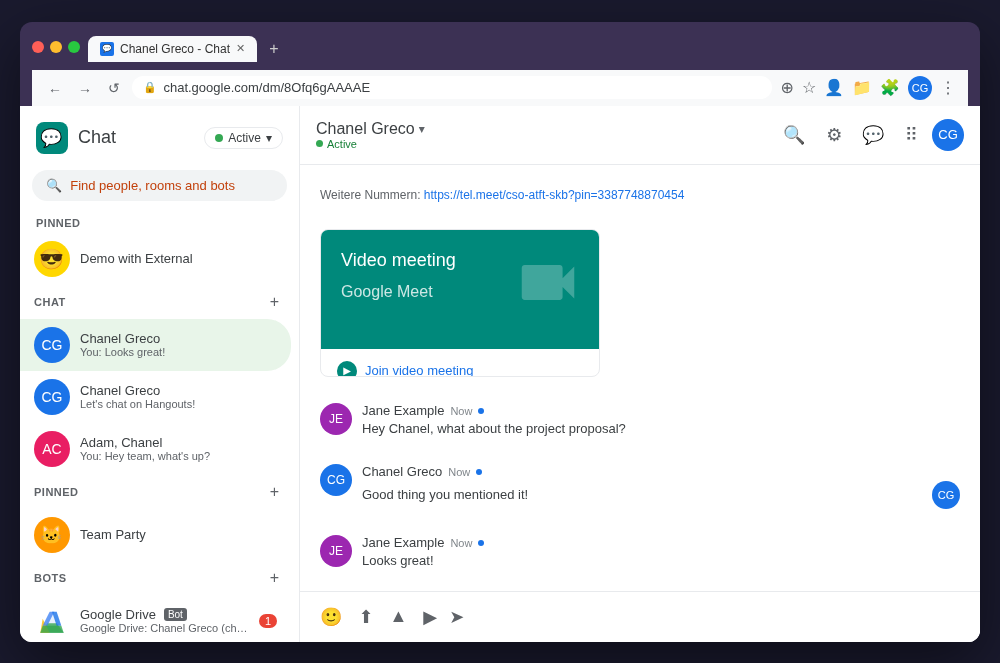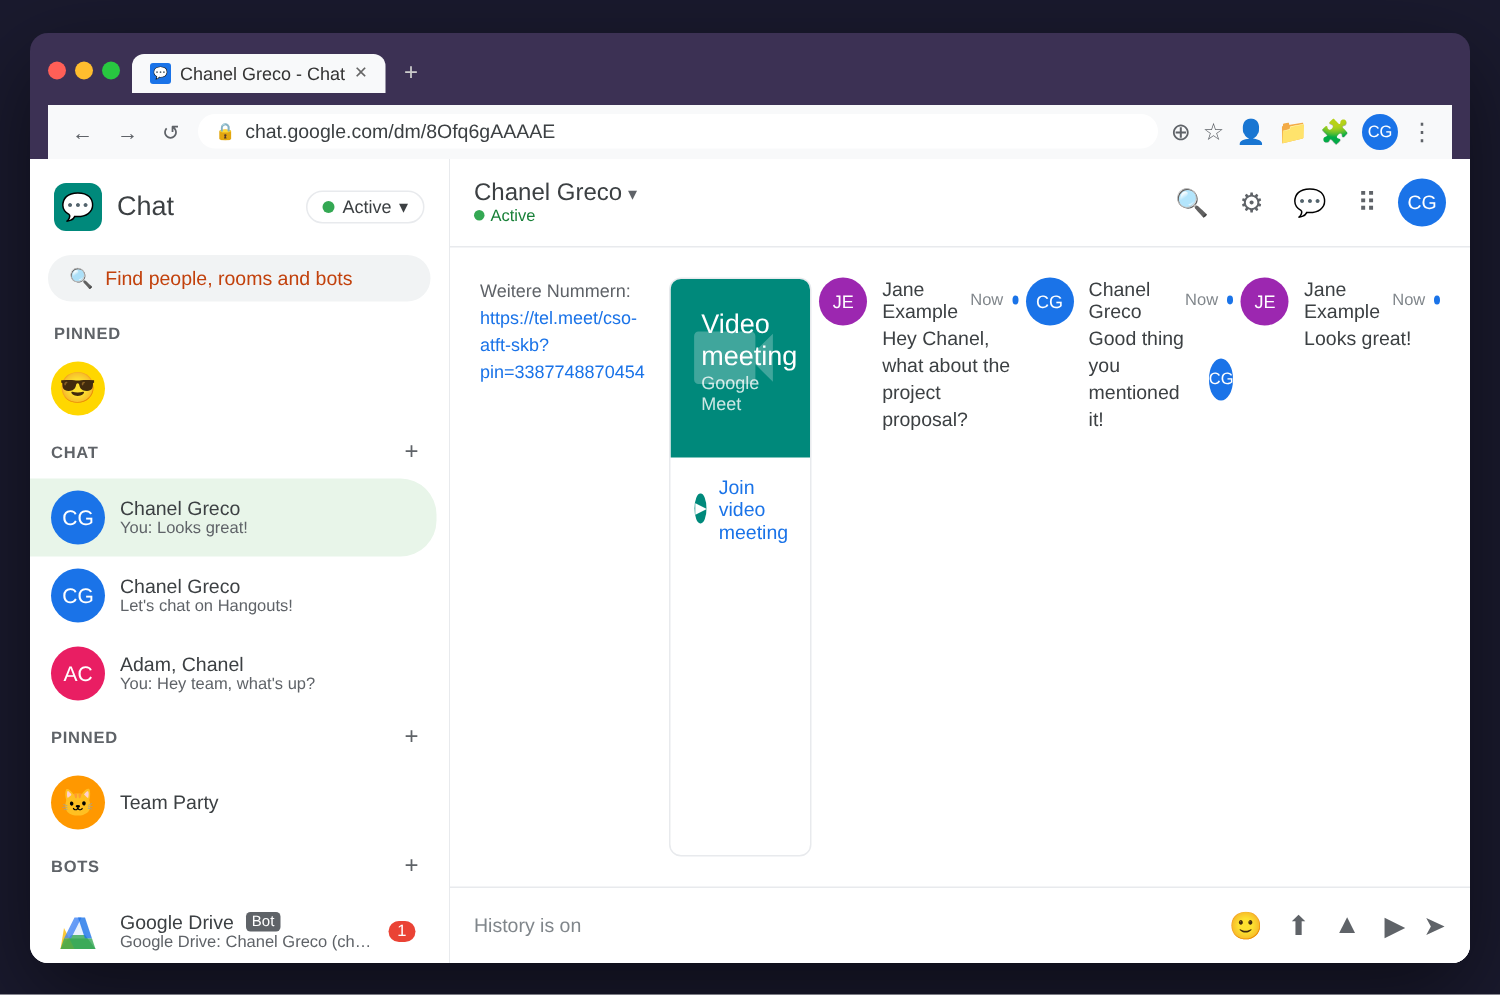--- a/index.html
+++ b/index.html
@@ -315,22 +315,22 @@
       font-weight: 500;
       cursor: pointer;
     }
 
     
     .messages-area {
       flex: 1;
       overflow-y: auto;
       padding: 20px 20px;
       display: flex;
-      flex-direction: row;
-      gap: 5px;
+      flex-direction: column;
+      gap: 26px;
     }
 
     .mehr-text {
       font-size: 12px;
       color: #5f6368;
       margin-bottom: 4px;
     }
 
     .mehr-text a {
       color: #1a73e8;
@@ -354,22 +354,22 @@
     }
 
     .video-card-text h3 {
       color: white;
       font-size: 18px;
       font-weight: 500;
     }
 
     .video-card-text p {
       color: rgba(255,255,255,0.8);
-      font-size: 12px;
-      margin-top: 0;
+      font-size: 16px;
+      margin-top: 12px;
     }
 
     .video-camera-icon {
       position: absolute;
       right: 16px;
       top: 50%;
       transform: translateY(-50%);
       font-size: 56px;
       color: rgba(255,255,255,0.25);
     }
@@ -560,20 +560,23 @@
 
       <div class="search-box">
         <span>🔍</span>
         <span style="font-size:13px;color:#c2410c;">Find people, rooms and bots</span>
       </div>
 
       <div class="section-label">PINNED</div>
 
       <div class="sidebar-item">
         <div class="avatar" style="background:#ffd700;font-size:20px;">😎</div>
+        <div class="item-content">
+          <div class="item-name">Demo with External</div>
+        </div>
       </div>
 
       <div class="section-header">
         <div class="section-label">CHAT</div>
         <span class="add-btn">+</span>
       </div>
 
       <div class="sidebar-item active">
         <div class="avatar avatar-cg">CG</div>
         <div class="item-content">
@@ -720,21 +723,20 @@
               <span class="msg-sender">Jane Example</span>
               <span class="msg-time">Now</span>
               <div class="msg-online-dot"></div>
             </div>
             <div class="msg-text">Looks great!</div>
           </div>
         </div>
       </div>
 
       <div class="input-area">
-        <span class="message-input">History is on</span>
         <span class="input-action">🙂</span>
         <span class="input-action">⬆</span>
         <span class="input-action">▲</span>
         <span class="input-action">▶</span>
         <span class="send-btn">➤</span>
       </div>
     </div>
   </div>
 </div>
 

